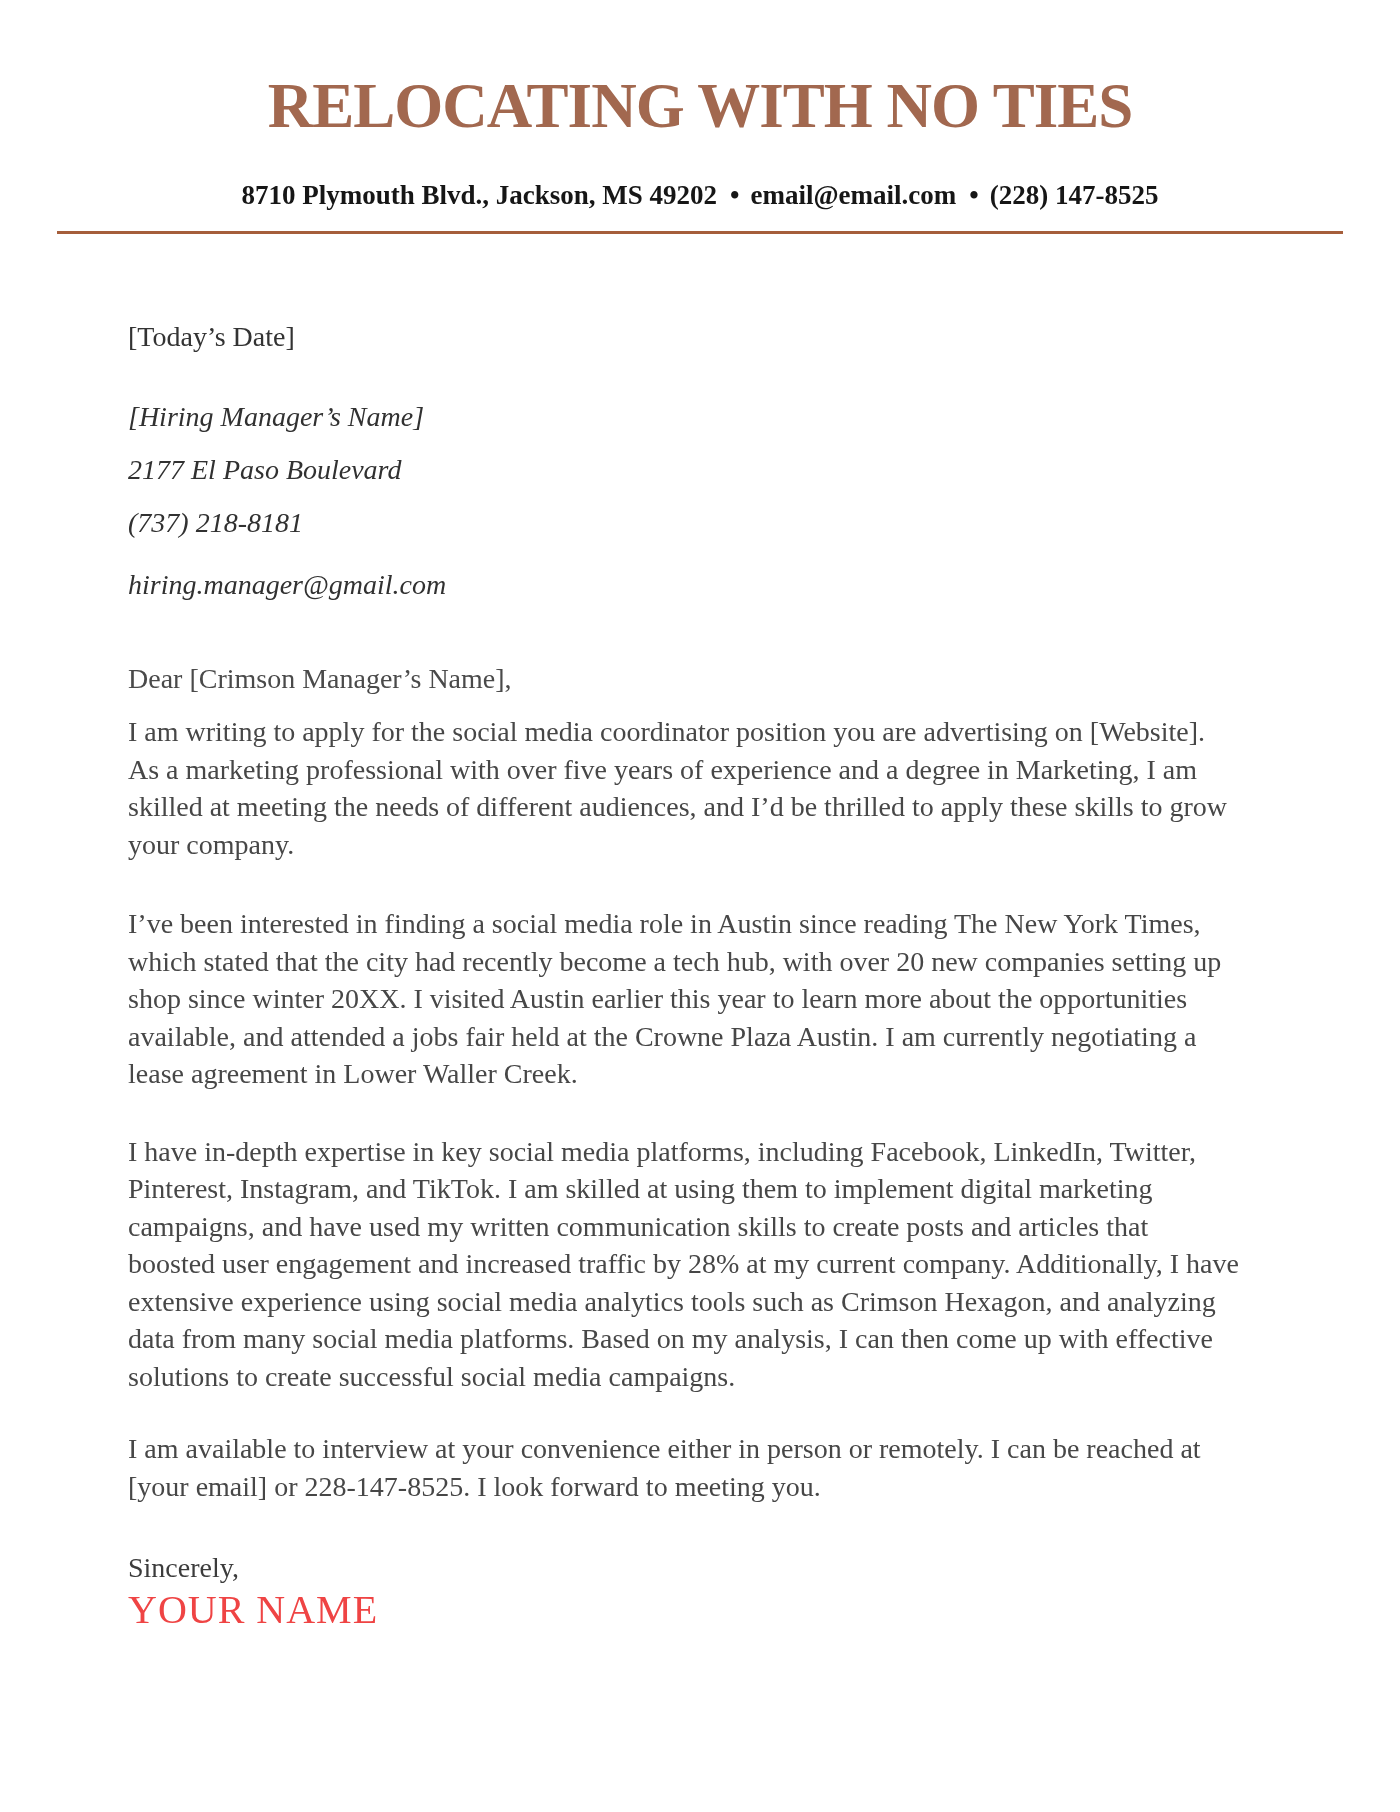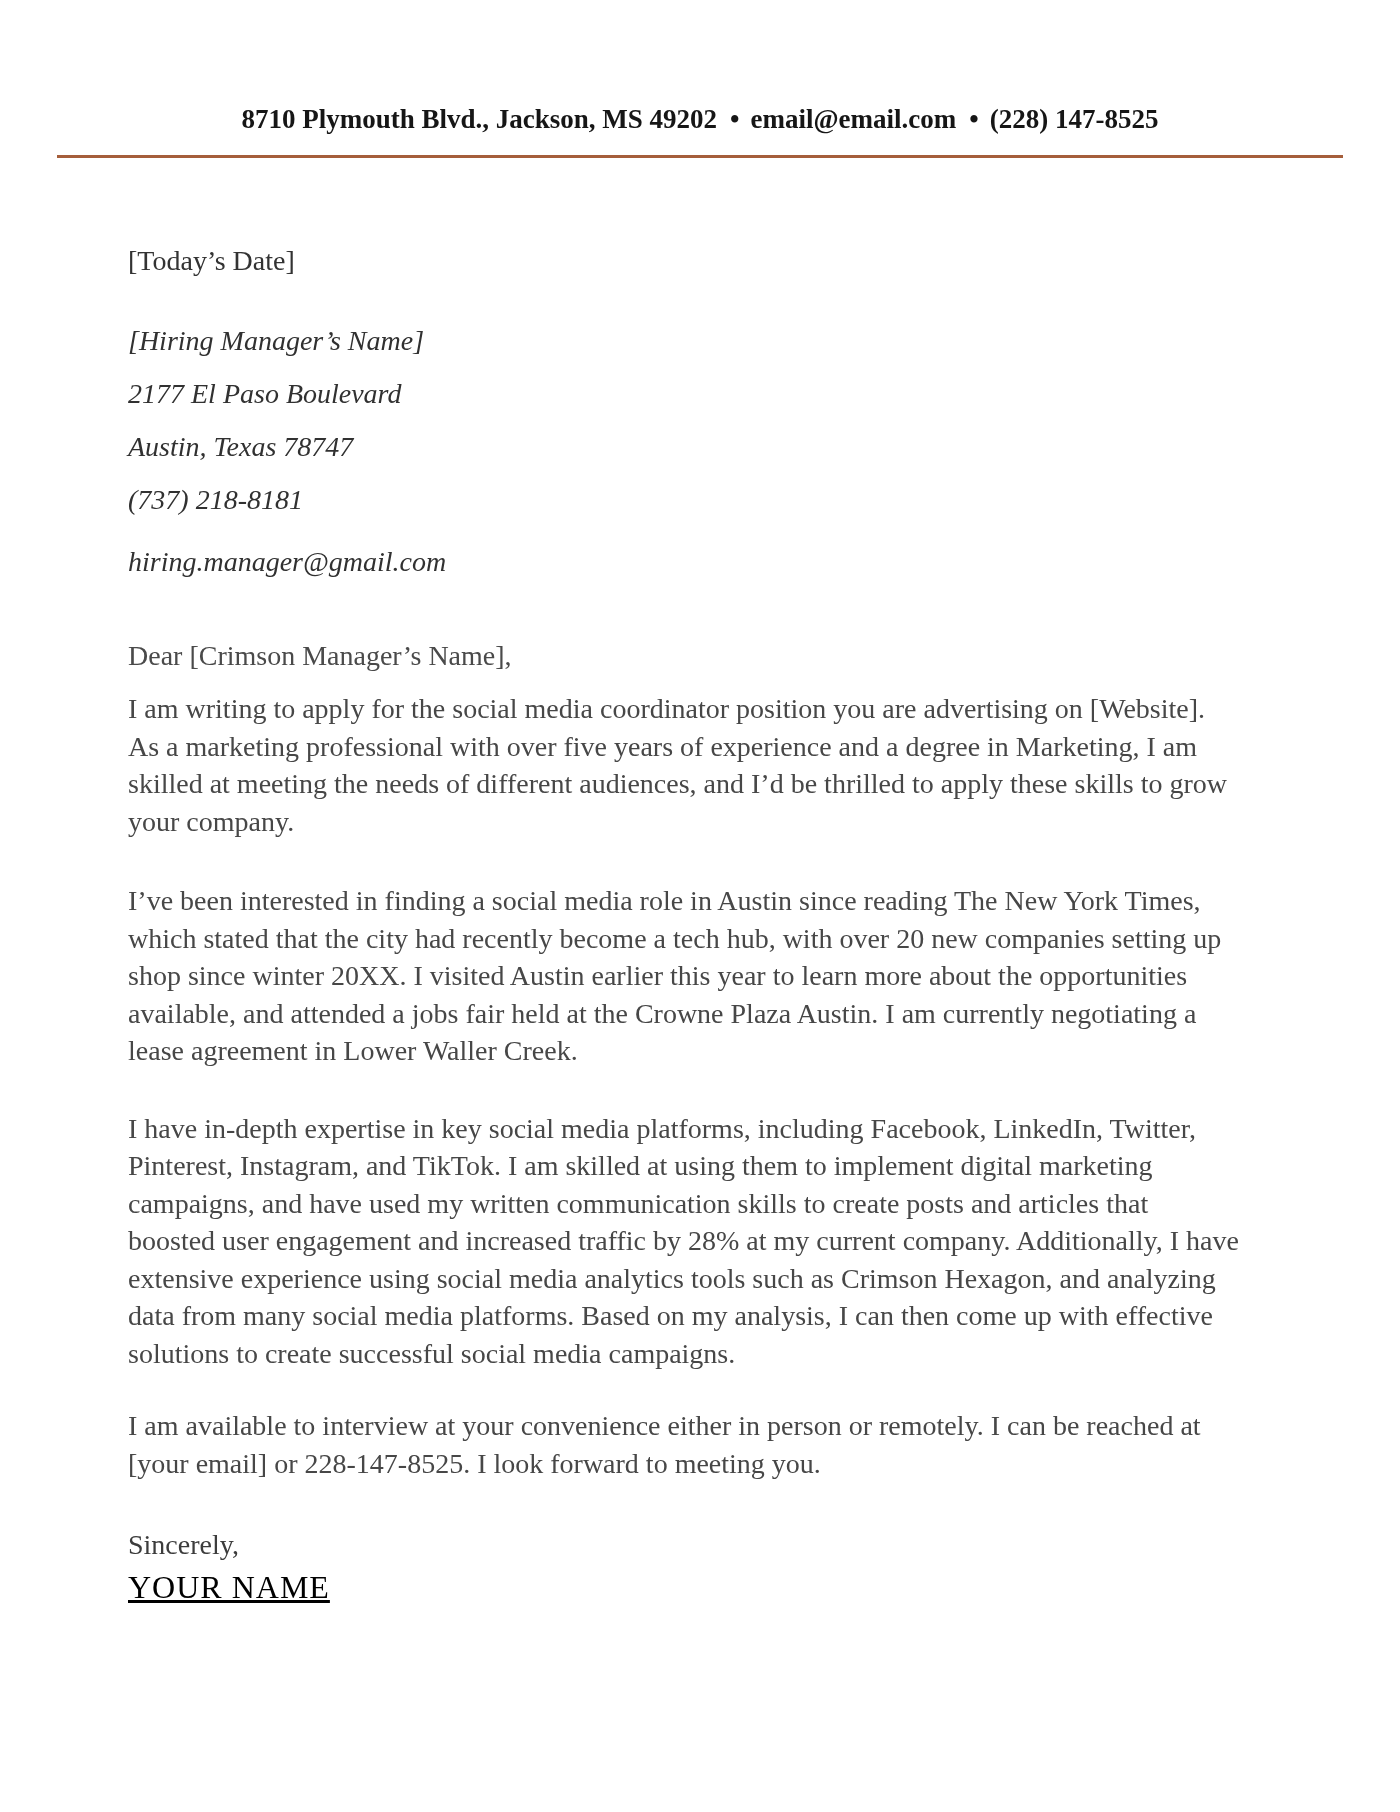--- a/index.html
+++ b/index.html
@@ -84,49 +84,48 @@
   .para-3 { margin-top: 40px; }
   .para-4 { margin-top: 35px; }
 
   .closing {
     margin-top: 44px;
     line-height: 38px;
     color: #3c3c3c;
   }
 
   .signature {
-    font-size: 32px;
+    font-size: 40px;
     line-height: 46px;
     letter-spacing: 1px;
-    color: #000000;
-    text-decoration: underline;
+    color: #ef4444;
   }
 </style>
 </head>
 <body>
 
 <div class="page">
 
   <div class="letterhead">
+    <div class="letterhead-title">RELOCATING WITH NO TIES</div>
 
     <div class="letterhead-contact">
       <span>8710 Plymouth Blvd., Jackson, MS 49202</span><span class="sep">•</span><span>email@email.com</span><span class="sep">•</span><span>(228) 147-8525</span>
     </div>
 
     <div class="rule"></div>
   </div>
 
   <div class="letter">
 
     <div class="date-line">[Today’s Date]</div>
 
     <div class="recipient">
       <div class="recipient-line">[Hiring Manager’s Name]</div>
       <div class="recipient-line">2177 El Paso Boulevard</div>
-      <div class="recipient-line">Austin, Texas 78747</div>
       <div class="recipient-line">(737) 218-8181</div>
       <div class="recipient-line">hiring.manager@gmail.com</div>
     </div>
 
     <div class="greeting">Dear [Crimson Manager’s Name],</div>
 
     <p class="para para-1">I am writing to apply for the social media coordinator position you are advertising on [Website]. As a marketing professional with over five years of experience and a degree in Marketing, I am skilled at meeting the needs of different audiences, and I’d be thrilled to apply these skills to grow your company.</p>
 
     <p class="para para-2">I’ve been interested in finding a social media role in Austin since reading The New York Times, which stated that the city had recently become a tech hub, with over 20 new companies setting up shop since winter 20XX. I visited Austin earlier this year to learn more about the opportunities available, and attended a jobs fair held at the Crowne Plaza Austin. I am currently negotiating a lease agreement in Lower Waller Creek.</p>
 

